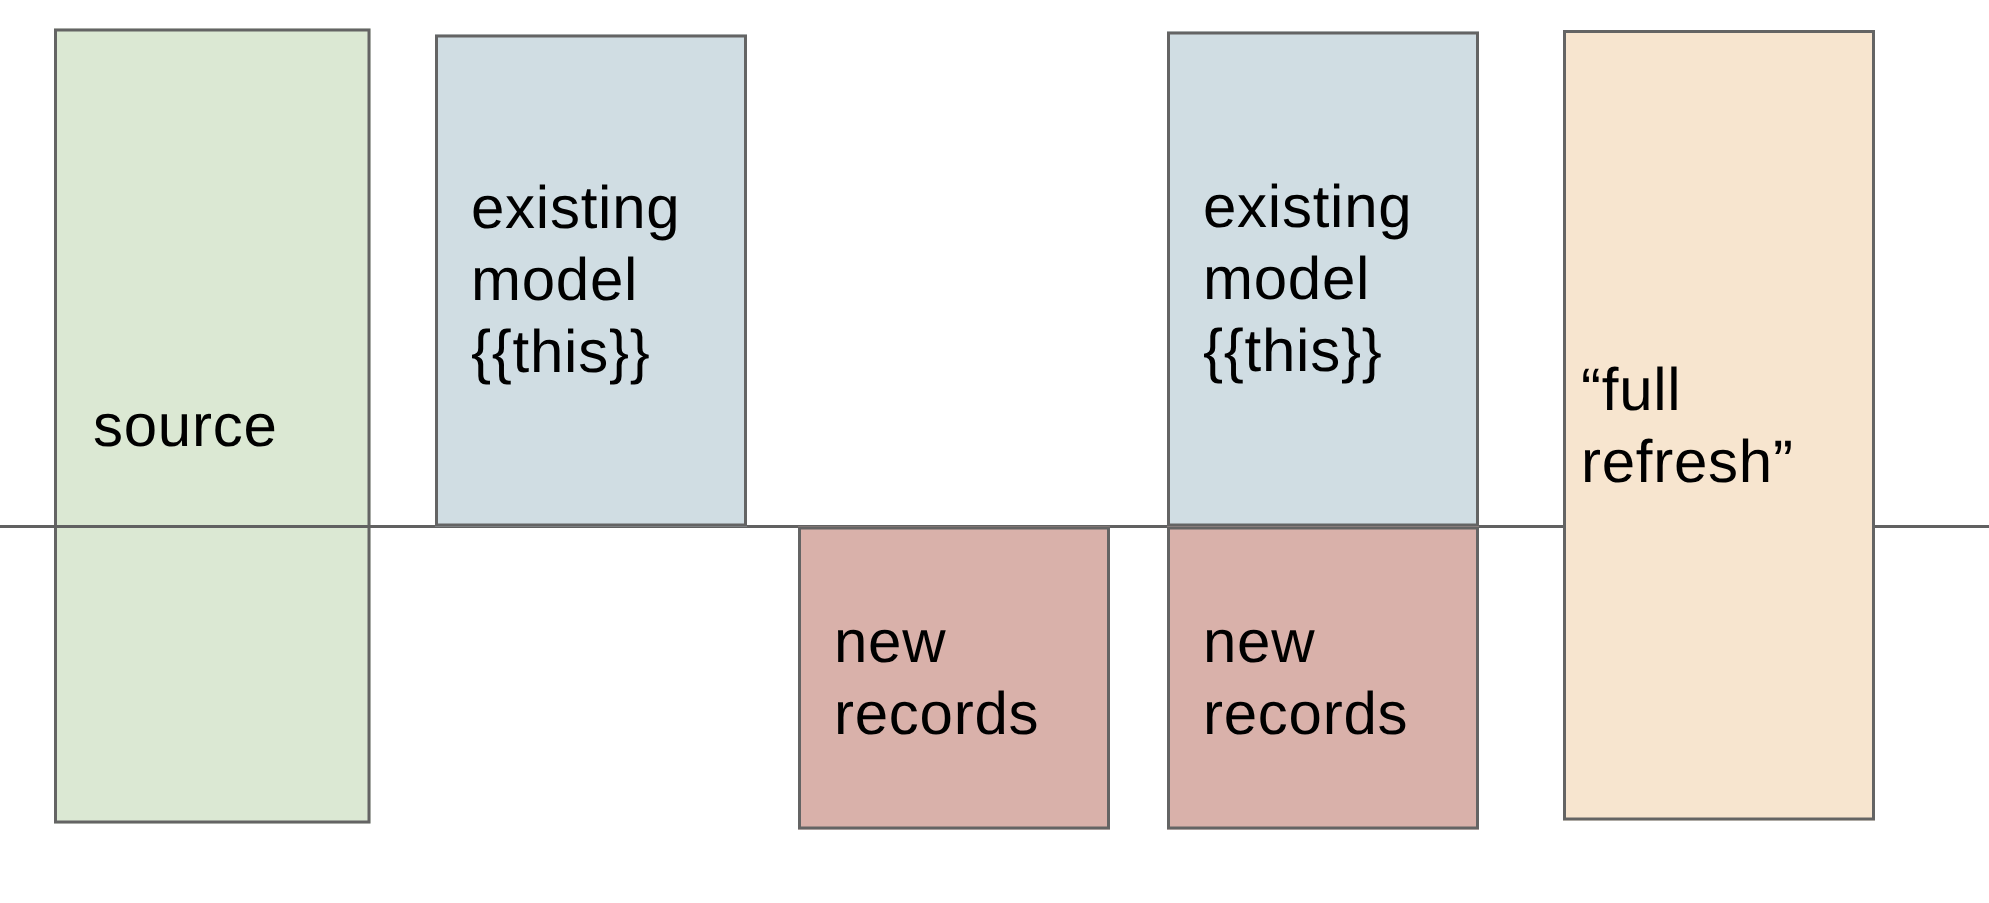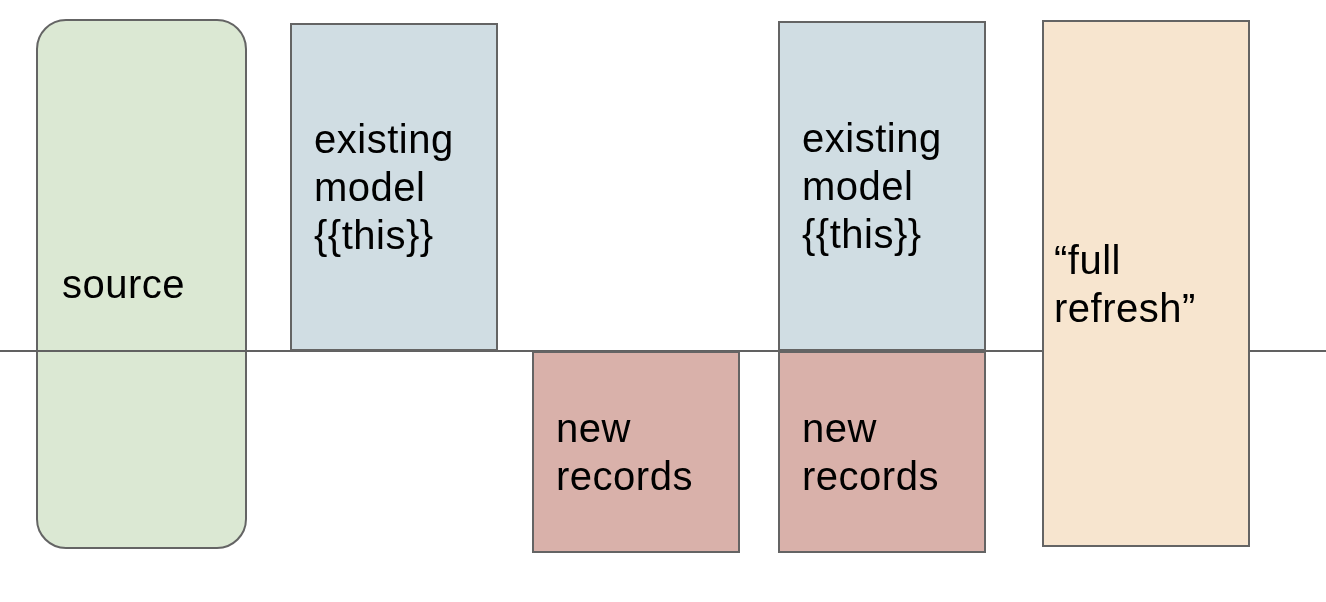--- a/index.html
+++ b/index.html
@@ -50,21 +50,21 @@
     z-index: 1;
   }
 </style>
 </head>
 <body>
 
 <div id="canvas">
 
   <div id="baseline-divider" style="background-color: rgb(97, 97, 97);"></div>
 
-  <div class="box" id="box-source" style="background-color: rgb(219, 232, 211); border-radius: 30px;">
+  <div class="box" id="box-source" style="background-color: rgb(219, 232, 211);">
     <span class="label">source</span>
   </div>
 
   <div class="box" id="box-existing-1" style="background-color: rgb(208, 221, 227);">
     <span class="label">existing
 model
 {{this}}</span>
   </div>
 
   <div class="box" id="box-new-records-1" style="background-color: rgb(217, 177, 170);">

